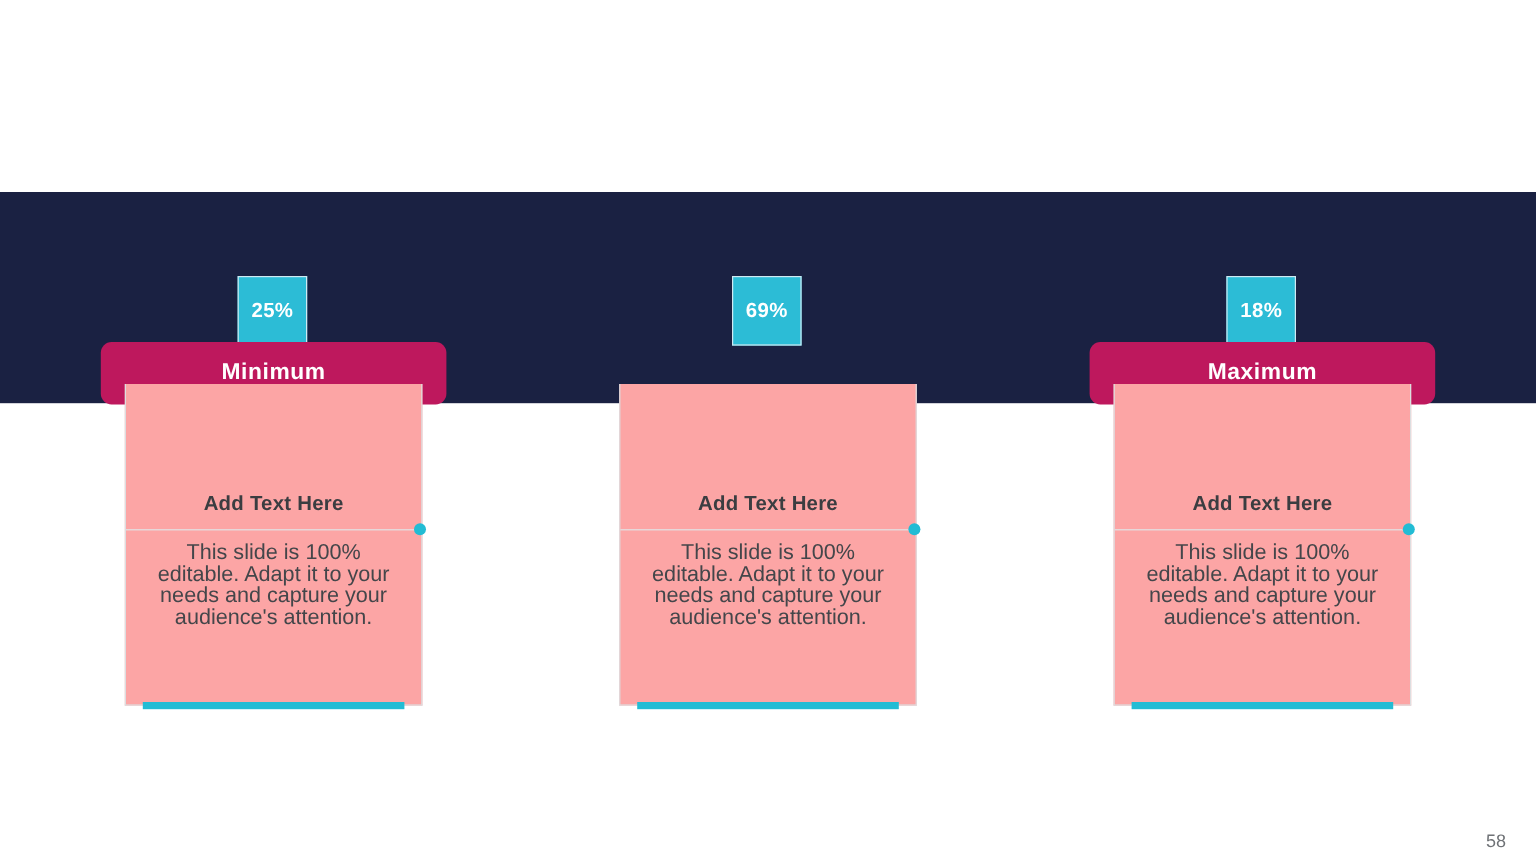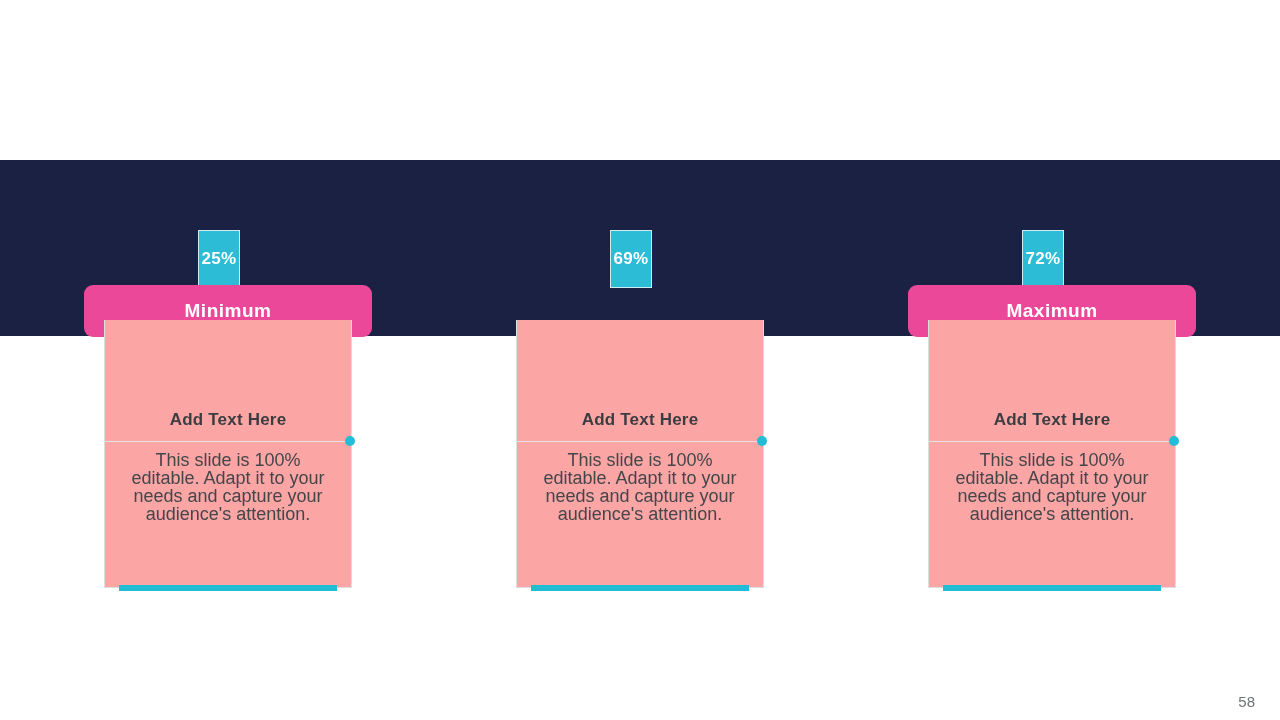--- a/index.html
+++ b/index.html
@@ -60,42 +60,42 @@
   }
   .column.col-0 { left: 84px; }
   .column.col-1 { left: 496px; }
   .column.col-2 { left: 908px; }
 
   
   .pct-badge {
     position: absolute;
     left: 114px;
     top: 230px;
-    width: 42px;
+    width: 58px;
     height: 58px;
     box-sizing: border-box;
     background: #2cbcd6;
     border: 1px solid #cfeaf2;
     display: flex;
     align-items: center;
     justify-content: center;
     color: #ffffff;
     font-size: 17px;
     font-weight: bold;
     letter-spacing: 0.3px;
   }
 
   
   .header-pill {
     position: absolute;
     left: 0;
     top: 285px;
     width: 288px;
     height: 52px;
-    background: #ec4899;
+    background: #be185d;
     border-radius: 9px;
     display: flex;
     align-items: center;
     justify-content: center;
     color: #ffffff;
     font-size: 19px;
     font-weight: bold;
     letter-spacing: 0.5px;
   }
 
@@ -200,21 +200,21 @@
       <div class="body-card">
         <div class="card-heading">Add Text Here</div>
         <div class="card-divider"></div>
         <div class="card-dot"></div>
         <div class="card-body-text">This slide is 100% editable. Adapt it to your needs and capture your audience's attention.</div>
         <div class="card-bottom-bar"></div>
       </div>
     </div>
 
     <div class="column col-2">
-      <div class="pct-badge">72%</div>
+      <div class="pct-badge">18%</div>
       <div class="header-pill">Maximum</div>
       <div class="body-card">
         <div class="card-heading">Add Text Here</div>
         <div class="card-divider"></div>
         <div class="card-dot"></div>
         <div class="card-body-text">This slide is 100% editable. Adapt it to your needs and capture your audience's attention.</div>
         <div class="card-bottom-bar"></div>
       </div>
     </div>
 

